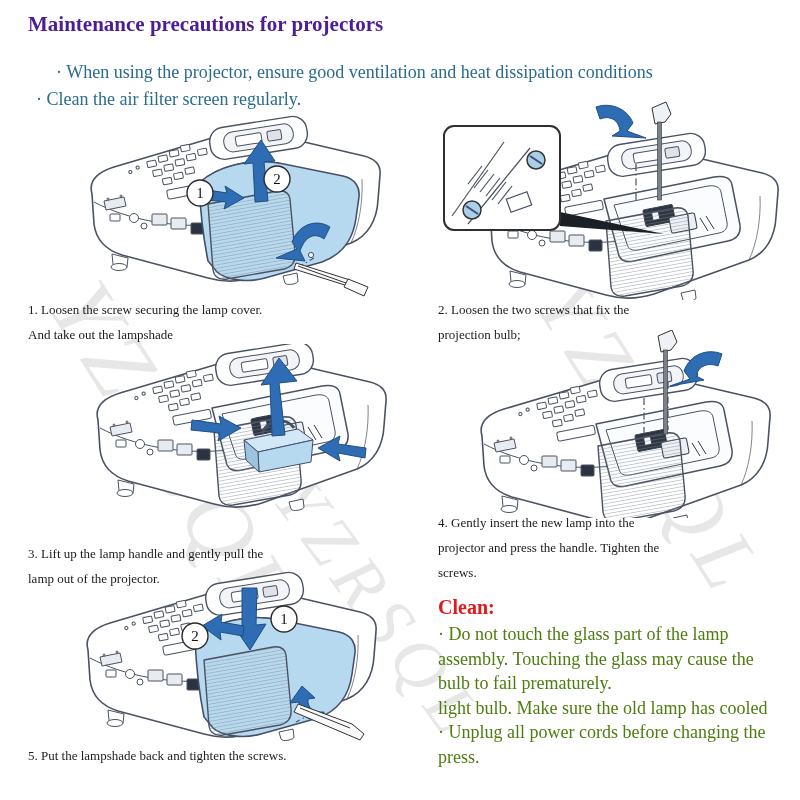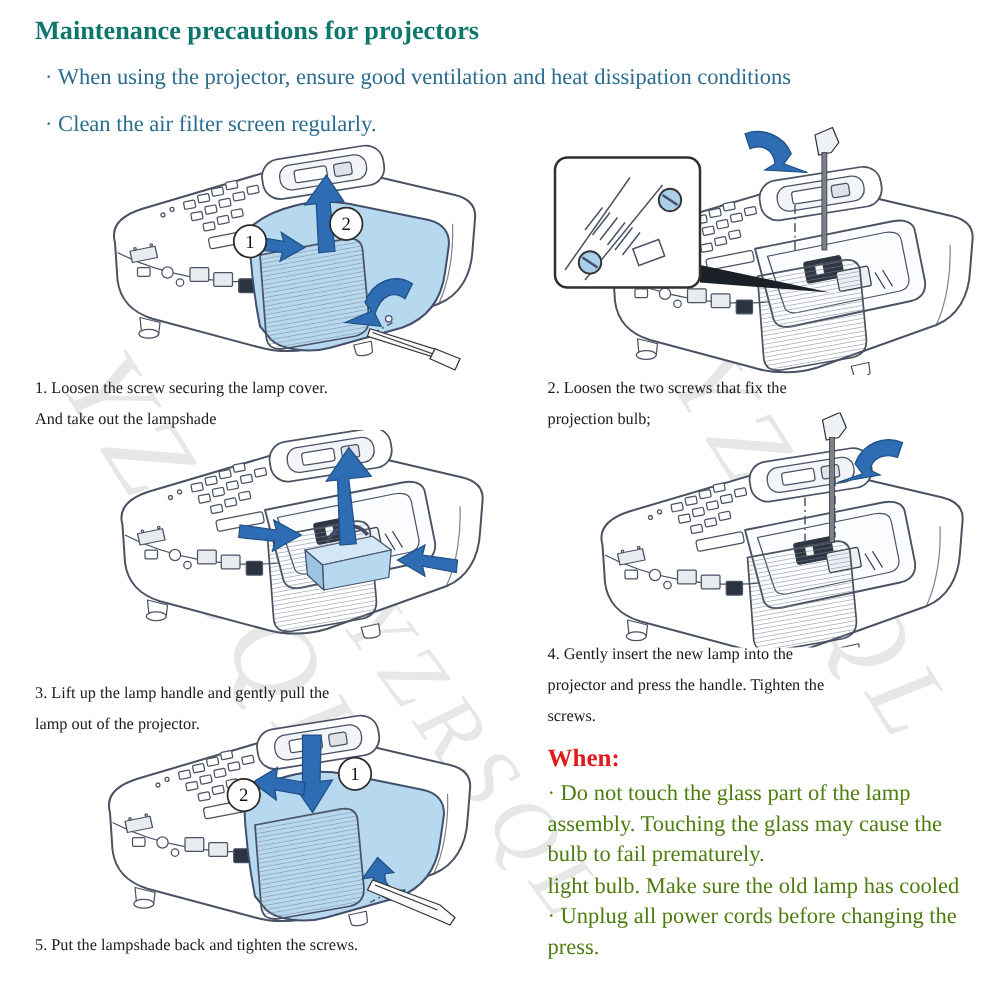--- a/index.html
+++ b/index.html
@@ -3,23 +3,23 @@
 <meta charset="utf-8">
 <style>
   html,body{margin:0;padding:0;background:#fff;}
   .page{position:relative;width:800px;height:800px;background:#ffffff;overflow:hidden;
         font-family:"Liberation Serif",serif;}
   .wm{position:absolute;font-family:"Liberation Serif",serif;font-style:italic;
       color:rgba(70,70,70,0.13);letter-spacing:10px;transform-origin:0 0;z-index:0;white-space:nowrap;}
   .wm1{left:118px;top:262px;font-size:92px;transform:rotate(58deg);}
   .wm2{left:322px;top:462px;font-size:70px;transform:rotate(54deg);}
   .wm3{left:598px;top:262px;font-size:84px;transform:rotate(58deg);}
-  .title{position:absolute;left:28px;top:12px;font-size:21px;font-weight:600;color:#0f766e;z-index:2;}
+  .title{position:absolute;left:28px;top:12px;font-size:21px;font-weight:600;color:#4c1d95;z-index:2;}
   .bullet{position:absolute;left:36px;font-size:18px;color:#2a6b8e;z-index:2;white-space:nowrap;}
-  .b1{top:51px;} .b2{top:89px;}
+  .b1{top:62px;margin-left:20px;} .b2{top:89px;}
   .fig{position:absolute;z-index:1;}
   .fig svg{display:block;}
   .step{position:absolute;font-size:13px;color:#1b1b1b;line-height:25px;z-index:2;}
   .s1{left:28px;top:297px;} .s2{left:438px;top:297px;}
   .s3{left:28px;top:541px;} .s4{left:438px;top:510px;}
   .s5{left:28px;top:743px;}
   .note{position:absolute;left:438px;top:596px;width:356px;z-index:2;}
   .note-label{font-size:20px;font-weight:700;color:#e01a1a;margin-bottom:3px;}
   .note-line{font-size:18px;color:#4d7c0f;line-height:24.5px;}
 </style>
@@ -225,21 +225,21 @@
     <div>3. Lift up the lamp handle and gently pull the</div>
       <div>lamp out of the projector.</div>
   </div>
   <div class="step s4">
     <div>4. Gently insert the new lamp into the</div>
       <div>projector and press the handle. Tighten the</div>
       <div>screws.</div>
   </div>
 
   <div class="note">
-    <div class="note-label">When:</div>
+    <div class="note-label">Clean:</div>
     <div class="note-line">· Do not touch the glass part of the lamp</div>
     <div class="note-line">assembly. Touching the glass may cause the</div>
     <div class="note-line">bulb to fail prematurely.</div>
     <div class="note-line">light bulb. Make sure the old lamp has cooled</div>
     <div class="note-line">· Unplug all power cords before changing the</div>
     <div class="note-line">press.</div>
   </div>
 
   <div class="fig" style="left:52px;top:562px;">
     <svg width="372" height="184" viewBox="0 0 372 184">

